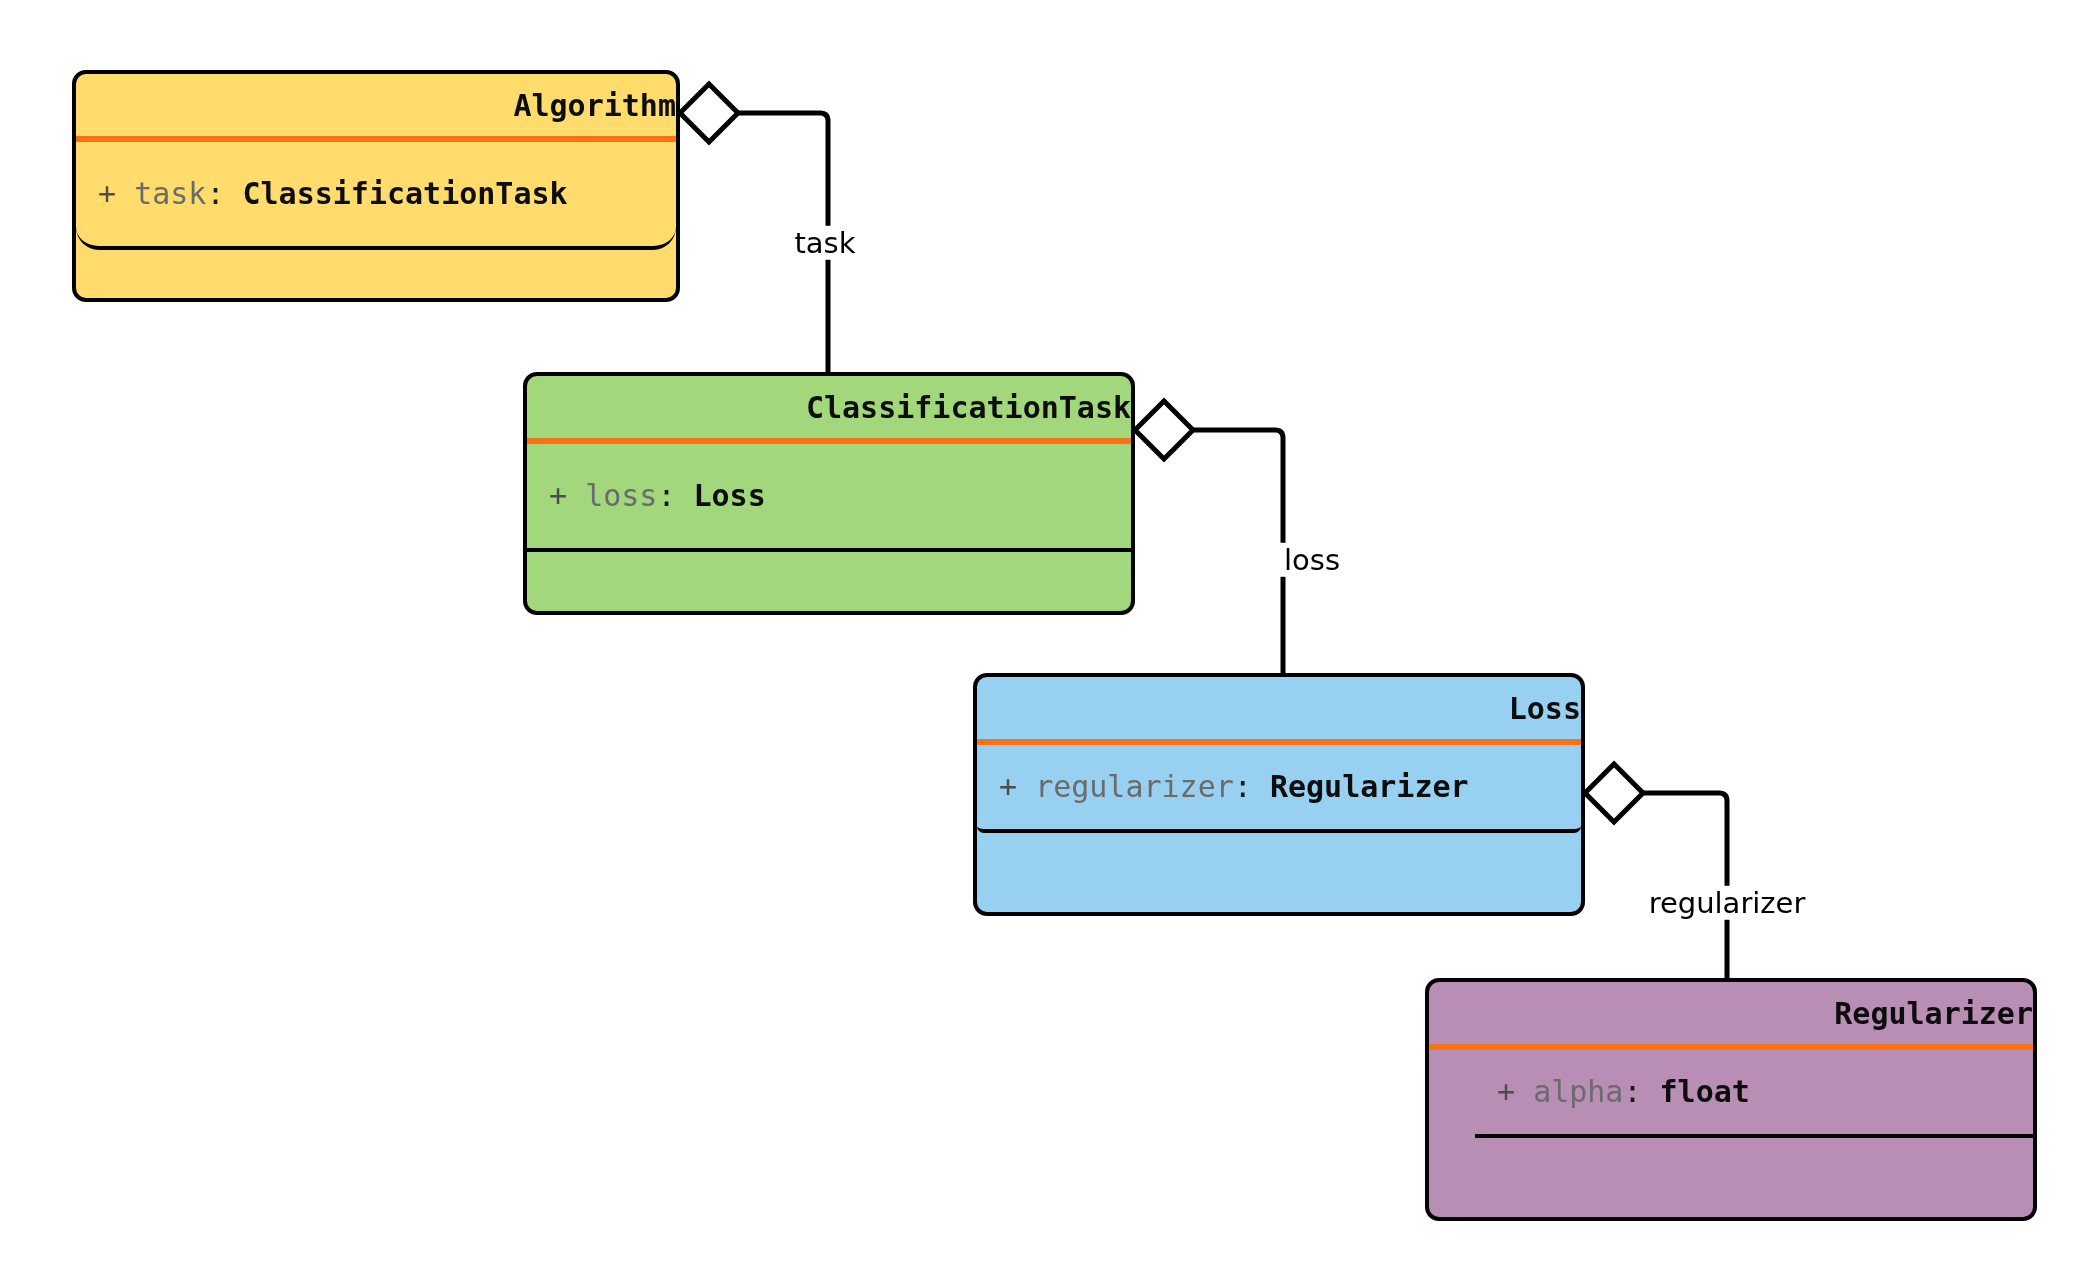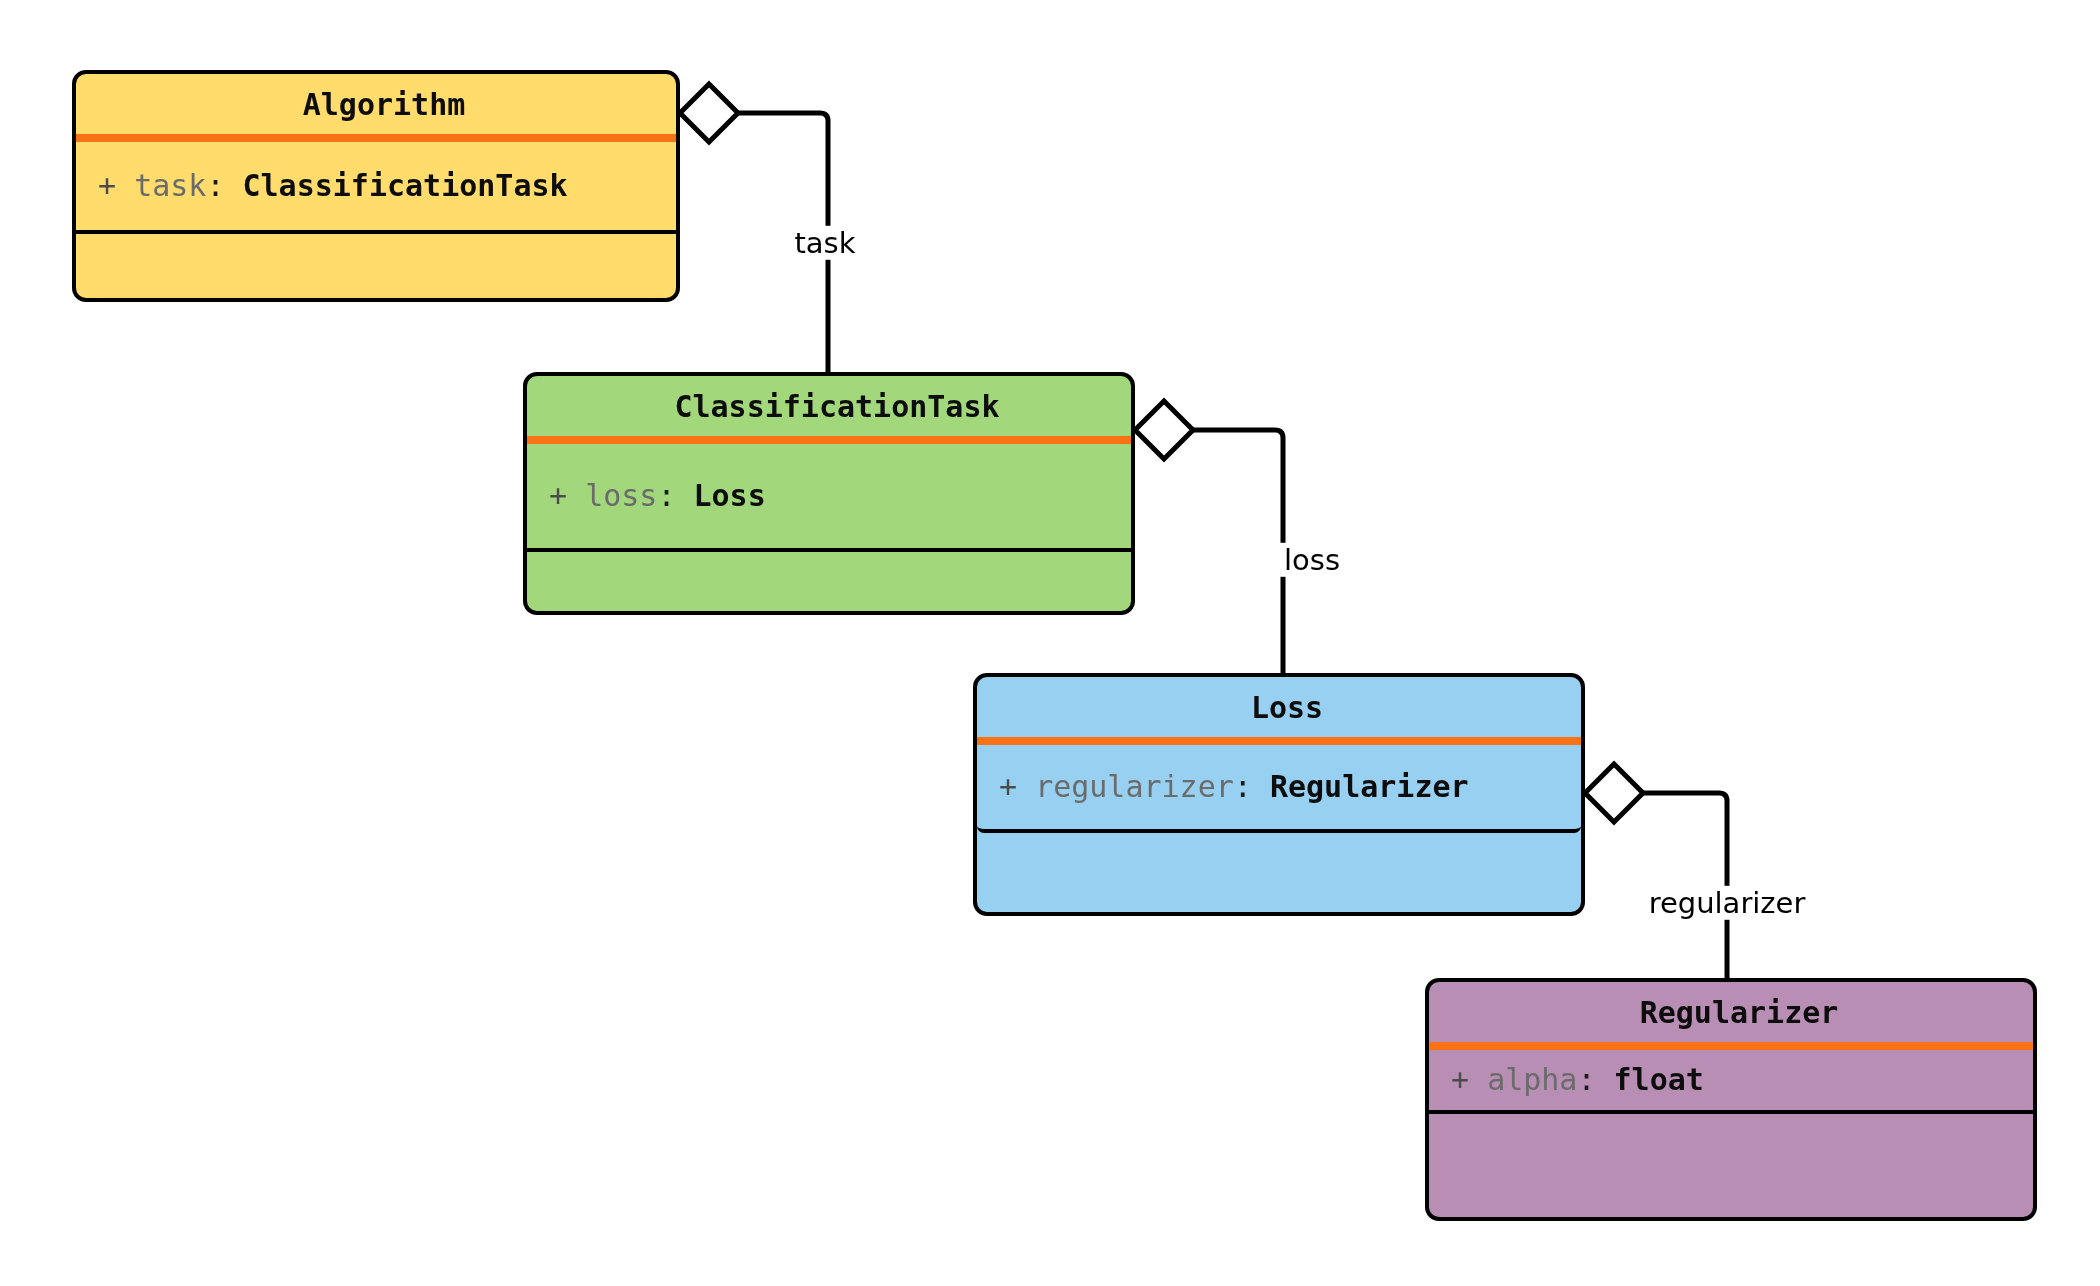--- a/index.html
+++ b/index.html
@@ -32,22 +32,22 @@
     display: flex;
     flex-direction: column;
   }
   .compartment {
     box-sizing: border-box;
     display: flex;
     align-items: center;
     overflow: hidden;
   }
   .compartment.title {
-    justify-content: center;
-    border-bottom: 8px solid #f97316;
+    justify-content: flex-end;
+    border-bottom: 6px solid #f97316;
     padding-left: 16px;
   }
   .compartment.attrs {
     justify-content: flex-start;
     border-bottom: 4px solid #000000;
     padding-left: 22px;
   }
   .compartment.methods {
     justify-content: flex-start;
   }
@@ -112,21 +112,21 @@
     <g>
       <path d="M 1643 793 L 1719 793 Q 1727 793 1727 801 L 1727 978" fill="none" stroke="#000000" stroke-width="5" stroke-linecap="butt"></path>
       <polygon points="1585,793 1614,764 1643,793 1614,822" fill="#ffffff" stroke="#000000" stroke-width="5" stroke-linejoin="miter"></polygon>
     </g>
   </svg>
 
   <div class="uml-class" style="left:72px; top:70px; width:608px; height:232px; background:#FFDC6C;">
     <div class="compartment title" style="height:68px;">
       <span class="class-name">Algorithm</span>
     </div>
-    <div class="compartment attrs" style="height:92px;">
+    <div class="compartment attrs" style="height:108px;border-radius:23px;">
       <span class="attr-line">
         <span class="attr-vis">+</span><span class="attr-name">&nbsp;<span>task</span></span><span class="attr-colon">:</span><span class="attr-type">&nbsp;<span>ClassificationTask</span></span>
       </span>
     </div>
     <div class="compartment methods" style="flex:1 1 auto;"></div>
   </div>
 
   <div class="uml-class" style="left:523px; top:372px; width:612px; height:243px; background:#A2D77C;">
     <div class="compartment title" style="height:68px;">
       <span class="class-name">ClassificationTask</span>
@@ -148,21 +148,21 @@
         <span class="attr-vis">+</span><span class="attr-name">&nbsp;<span>regularizer</span></span><span class="attr-colon">:</span><span class="attr-type">&nbsp;<span>Regularizer</span></span>
       </span>
     </div>
     <div class="compartment methods" style="flex:1 1 auto;"></div>
   </div>
 
   <div class="uml-class" style="left:1425px; top:978px; width:612px; height:243px; background:#B98EB5;">
     <div class="compartment title" style="height:68px;">
       <span class="class-name">Regularizer</span>
     </div>
-    <div class="compartment attrs" style="height:64px;">
+    <div class="compartment attrs" style="height:88px;margin-left:46px;">
       <span class="attr-line">
         <span class="attr-vis">+</span><span class="attr-name">&nbsp;<span>alpha</span></span><span class="attr-colon">:</span><span class="attr-type">&nbsp;<span>float</span></span>
       </span>
     </div>
     <div class="compartment methods" style="flex:1 1 auto;"></div>
   </div>
 
   <div class="edge-label" style="left:825px; top:243px; transform:translate(-50%, -50%);">task</div>
 
   <div class="edge-label" style="left:1283px; top:560px; transform:translate(-6%, -50%);">loss</div>

